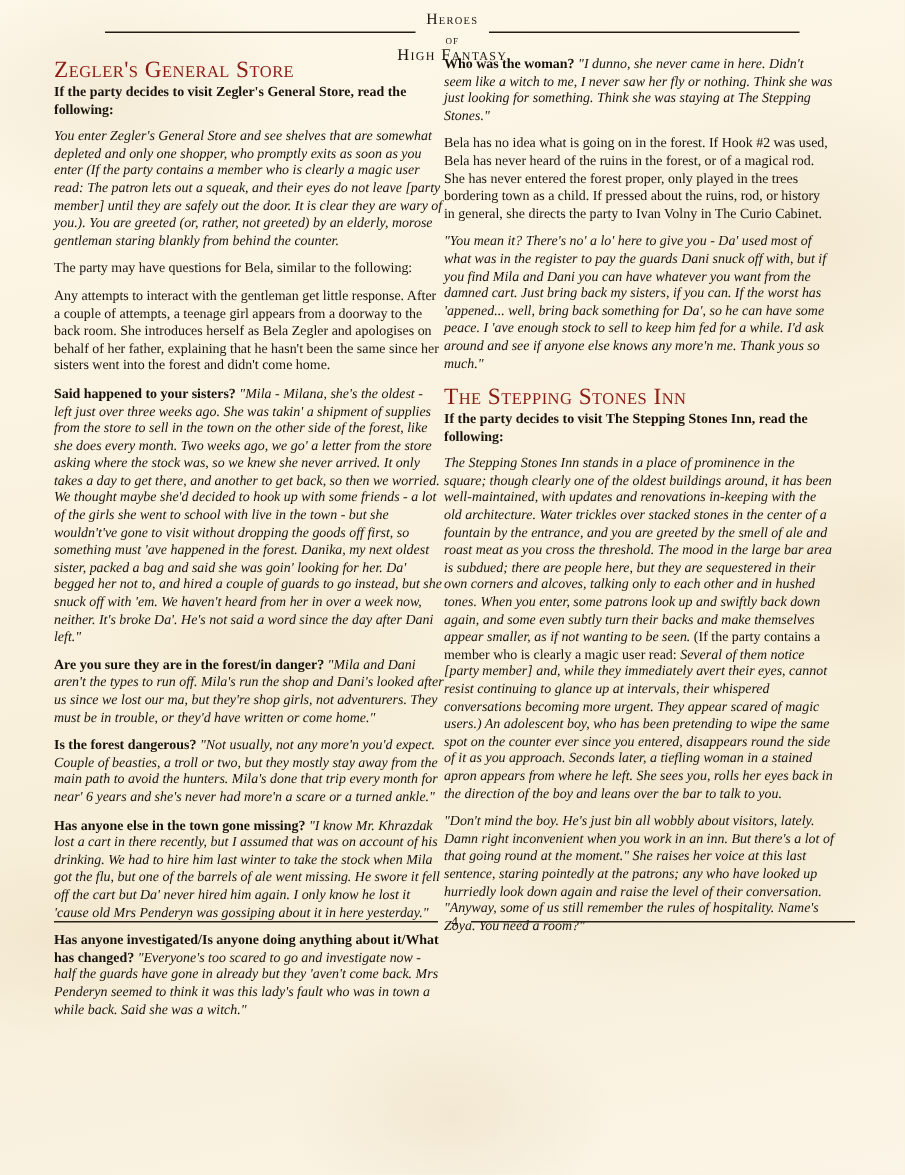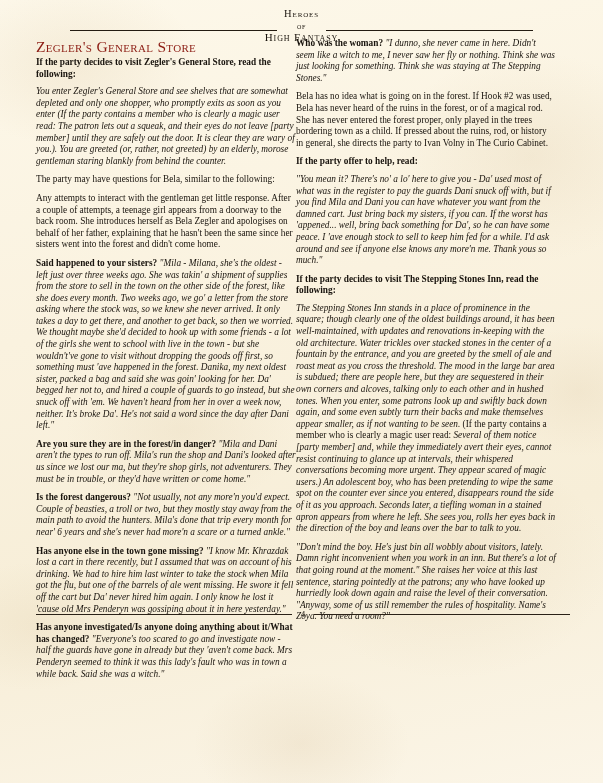--- a/index.html
+++ b/index.html
@@ -52,21 +52,21 @@
     font-variant: small-caps;
     letter-spacing: 0.08em;
     font-size: 10.5px;
     line-height: 12px;
     color: #1a140d;
     font-weight: 400;
   }
   .rh-line3 { font-size: 11px; }
   .rh-middle {
     display: flex;
-    align-items: flex-end;
+    align-items: flex-start;
     gap: 20px;
     margin: 1px 0 0 0;
   }
   .rh-rule {
     flex: 1 1 auto;
     height: 1px;
     background: #241c12;
   }
   .rh-of {
     font-variant: small-caps;
@@ -208,24 +208,24 @@
 
     <div class="col right">
 
       <p class="qa">
         <b>Who was the woman?</b>
         <span class="ans">"I dunno, she never came in here. Didn't seem like a witch to me, I never saw her fly or nothing. Think she was just looking for something. Think she was staying at The Stepping Stones."</span>
       </p>
 
       <p>Bela has no idea what is going on in the forest. If Hook #2 was used, Bela has never heard of the ruins in the forest, or of a magical rod. She has never entered the forest proper, only played in the trees bordering town as a child. If pressed about the ruins, rod, or history in general, she directs the party to Ivan Volny in The Curio Cabinet.</p>
 
-      <p class="intro">If the party offer to help, read:</p>
 
       <p class="read-aloud">"You mean it? There's no' a lo' here to give you - Da' used most of what was in the register to pay the guards Dani snuck off with, but if you find Mila and Dani you can have whatever you want from the damned cart. Just bring back my sisters, if you can. If the worst has 'appened... well, bring back something for Da', so he can have some peace. I 'ave enough stock to sell to keep him fed for a while. I'd ask around and see if anyone else knows any more'n me. Thank yous so much."</p>
 
+      <h2 class="section-heading">The Stepping Stones Inn</h2>
 
       <p class="intro">If the party decides to visit The Stepping Stones Inn, read the following:</p>
 
       <p class="read-aloud"><span>The Stepping Stones Inn stands in a place of prominence in the square; though clearly one of the oldest buildings around, it has been well-maintained, with updates and renovations in-keeping with the old architecture. Water trickles over stacked stones in the center of a fountain by the entrance, and you are greeted by the smell of ale and roast meat as you cross the threshold. The mood in the large bar area is subdued; there are people here, but they are sequestered in their own corners and alcoves, talking only to each other and in hushed tones. When you enter, some patrons look up and swiftly back down again, and some even subtly turn their backs and make themselves appear smaller, as if not wanting to be seen. </span><span class="roman">(If the party contains a member who is clearly a magic user read: </span><span>Several of them notice [party member] and, while they immediately avert their eyes, cannot resist continuing to glance up at intervals, their whispered conversations becoming more urgent. They appear scared of magic users.) An adolescent boy, who has been pretending to wipe the same spot on the counter ever since you entered, disappears round the side of it as you approach. Seconds later, a tiefling woman in a stained apron appears from where he left. She sees you, rolls her eyes back in the direction of the boy and leans over the bar to talk to you.</span></p>
 
       <p class="read-aloud">"Don't mind the boy. He's just bin all wobbly about visitors, lately. Damn right inconvenient when you work in an inn. But there's a lot of that going round at the moment." She raises her voice at this last sentence, staring pointedly at the patrons; any who have looked up hurriedly look down again and raise the level of their conversation. "Anyway, some of us still remember the rules of hospitality. Name's Zoya. You need a room?"</p>
 
     </div>
   </div>
 

